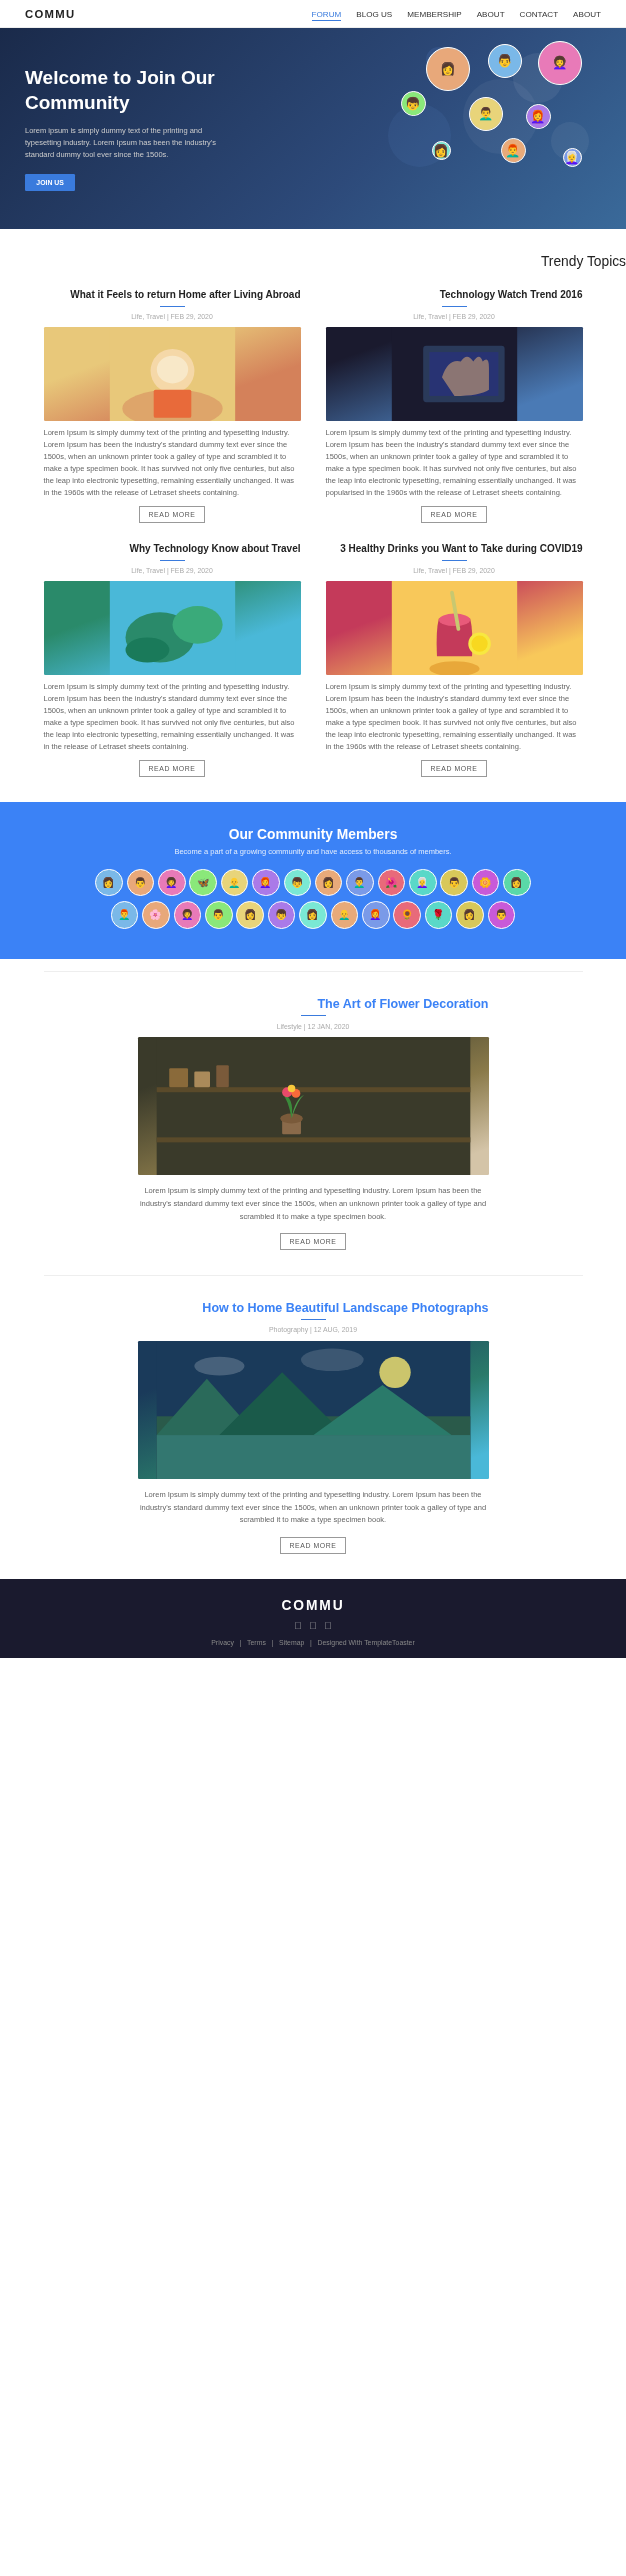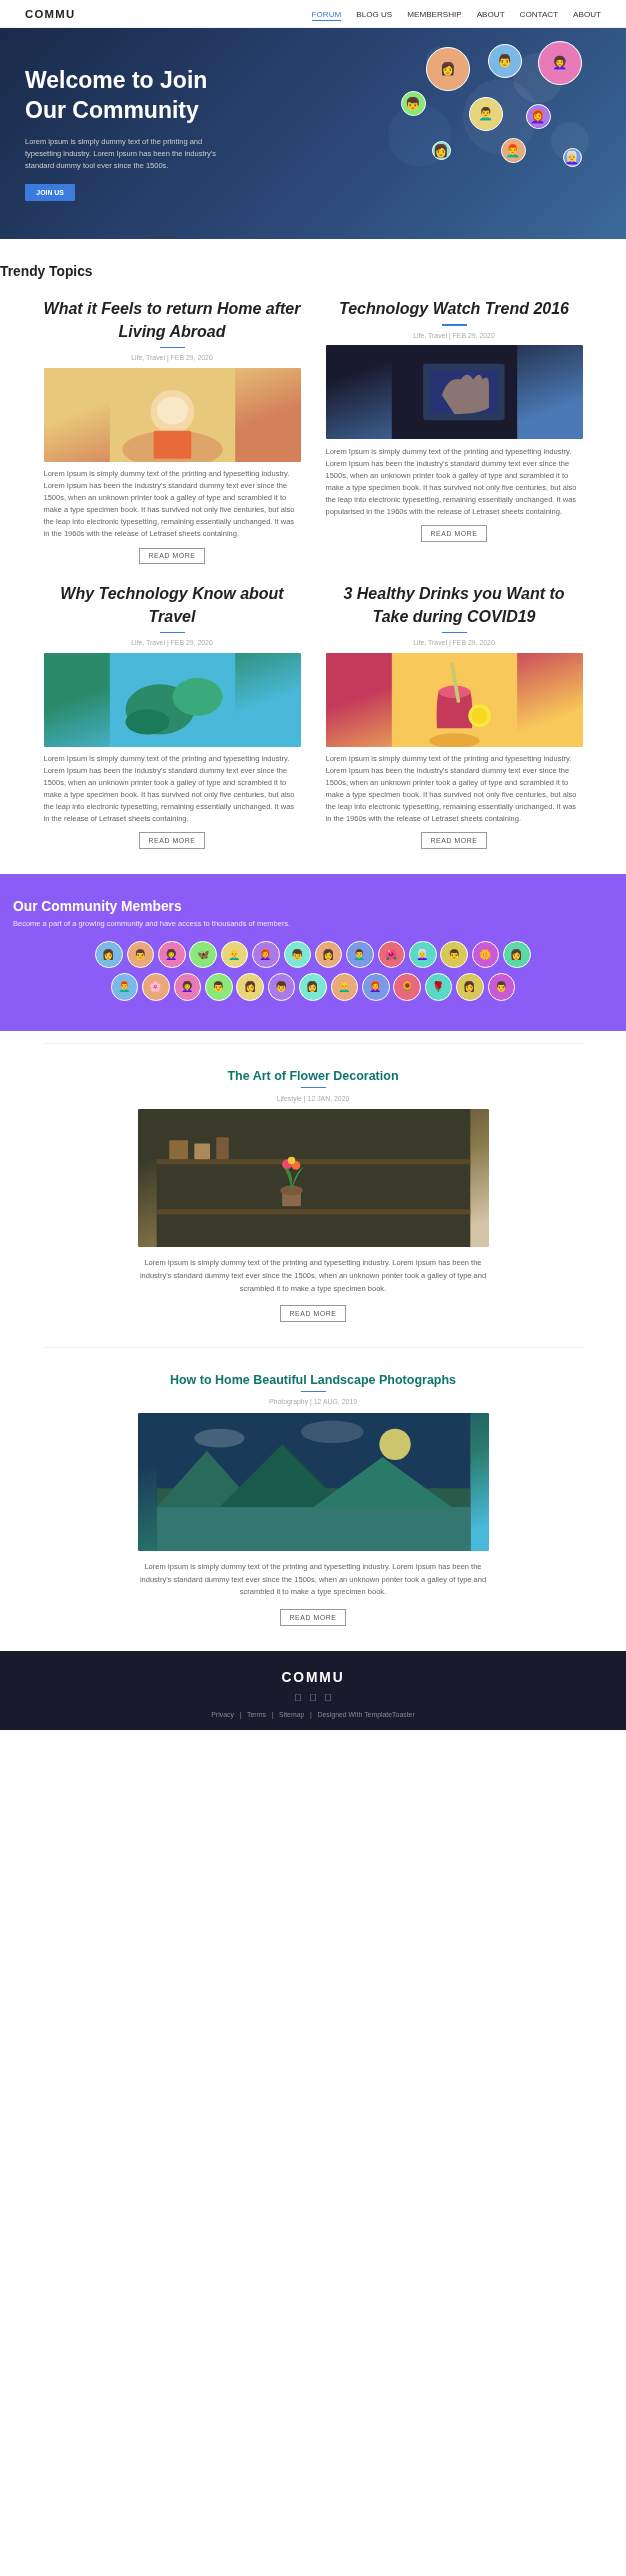--- a/index.html
+++ b/index.html
@@ -15,21 +15,21 @@
     .nav-links { display: flex; gap: 15px; list-style: none; }
     .nav-links li a { text-decoration: none; color: #333; font-size: 8.1px; font-weight: 500; }
     .nav-links li a.active { color: #3a7bdd; border-bottom: 1.3px solid #3a7bdd; padding-bottom: 1.3px; }
 
     
     .hero {
       background: linear-gradient(135deg, #1a2a4a 0%, #2d4a7a 60%, #3a6a9a 100%);
       padding: 38px 25px; display: flex; align-items: center; position: relative; overflow: hidden; min-height: 163px;
     }
     .hero-text { max-width: 213px; z-index: 2; }
-    .hero-text h1 { color: #fff; font-size: 23px; font-weight: 800; line-height: 1.3; margin-bottom: 10px; }
+    .hero-text h1 { color: #fff; font-size: 19px; font-weight: 800; line-height: 1.3; margin-bottom: 10px; }
     .hero-text p { color: #ccc; font-size: 7.5px; line-height: 1.6; margin-bottom: 12.5px; }
     .hero-btn {
       background: #3a7bdd; color: #fff; border: none; padding: 5px 11.3px;
       font-size: 6.9px; cursor: pointer; border-radius: 1.3px; font-weight: 600;
     }
     .hero-avatars { position: absolute; right: 25px; top: 12.5px; width: 213px; height: 138px; }
     .avatar-bubble {
       position: absolute; border-radius: 50%; overflow: hidden; border: 1.9px solid #fff;
       background: #ccc;
     }
@@ -42,62 +42,62 @@
       position: absolute; border-radius: 50%; background: rgba(255,255,255,0.08);
     }
     .avatar-face {
       width: 100%; height: 100%; border-radius: 50%;
       display: flex; align-items: center; justify-content: center;
       font-size: 12.5px; background: #7ab;
     }
 
     
     .section-title {
-      text-align: left; font-size: 13.8px; font-weight: 700; margin: 25px 0 19px;
+      text-align: right; font-size: 13.8px; font-weight: 400; margin: 25px 0 19px;
       color: #222;
     }
     .trendy-grid {
       display: grid; grid-template-columns: 1fr 1fr; gap: 19px 25px;
       max-width: 564px; margin: 0 auto 25px; padding: 0 12.5px;
     }
     .card {}
-    .card h2 { font-size: 16px; font-weight: 700; line-height: 1.4; margin-bottom: 3.8px; text-align: center; color: #222; font-style: italic; }
+    .card h2 { font-size: 10px; font-weight: 700; line-height: 1.4; margin-bottom: 3.8px; text-align: right; color: #222; }
     .card-meta { font-size: 6.9px; color: #aaa; text-align: center; margin-bottom: 6.3px; }
     .card-img {
       width: 100%; height: 94px; object-fit: cover; border-radius: 1.3px; margin-bottom: 6.3px;
       background: #bbb;
       display: flex; align-items: center; justify-content: center; overflow: hidden;
     }
     .card-img svg, .card-img .img-placeholder { width: 100%; height: 100%; }
     .card-text { font-size: 7.5px; color: #666; line-height: 1.6; margin-bottom: 7.5px; }
     .read-more-btn {
       display: block; border: 0.6px solid #999; background: #fff; color: #555;
       font-size: 6.9px; padding: 3.8px 8.8px; cursor: pointer; margin: 0 auto;
       width: fit-content; letter-spacing: 0.6px;
     }
     .divider-line {
       width: 25px; height: 1.3px; background: #3a7bdd; margin: 3.8px auto 6.3px;
     }
 
     
     .community-section {
-      background: #8b5cf6; padding: 25px 13px; text-align: left; margin: 12.5px 0;
+      background: #3b82f6; padding: 25px 28px; text-align: center; margin: 12.5px 0;
     }
     .community-section h2 { color: #fff; font-size: 13.8px; font-weight: 700; margin-bottom: 5px; }
     .community-section p { color: rgba(255,255,255,0.85); font-size: 7.5px; margin-bottom: 12.5px; }
     .members-row { display: flex; flex-wrap: wrap; justify-content: center; gap: 3.8px; margin-bottom: 5px; }
     .member-avatar {
       width: 27.6px; height: 27.6px; border-radius: 50%; border: 1.3px solid #fff;
       background: #5a9ae8; overflow: hidden;
       display: flex; align-items: center; justify-content: center; font-size: 10px;
     }
 
     
     .featured-section { max-width: 376px; margin: 25px auto; padding: 0 12.5px; text-align: center; }
-    .featured-section h2 { font-size: 12.5px; font-weight: 700; margin-bottom: 3.8px; color: #0f766e; }
+    .featured-section h2 { font-size: 12.5px; font-weight: 700; margin-bottom: 3.8px; color: #3b82f6; text-align: right; }
     .featured-section .feat-meta { font-size: 6.9px; color: #aaa; margin-bottom: 7.5px; }
     .featured-img {
       width: 100%; height: 138px; background: #888;
       display: flex; align-items: center; justify-content: center; margin-bottom: 10px; border-radius: 1.3px;
       overflow: hidden;
     }
     .featured-text { font-size: 7.5px; color: #666; line-height: 1.7; margin-bottom: 10px; }
 
     
     .footer {

